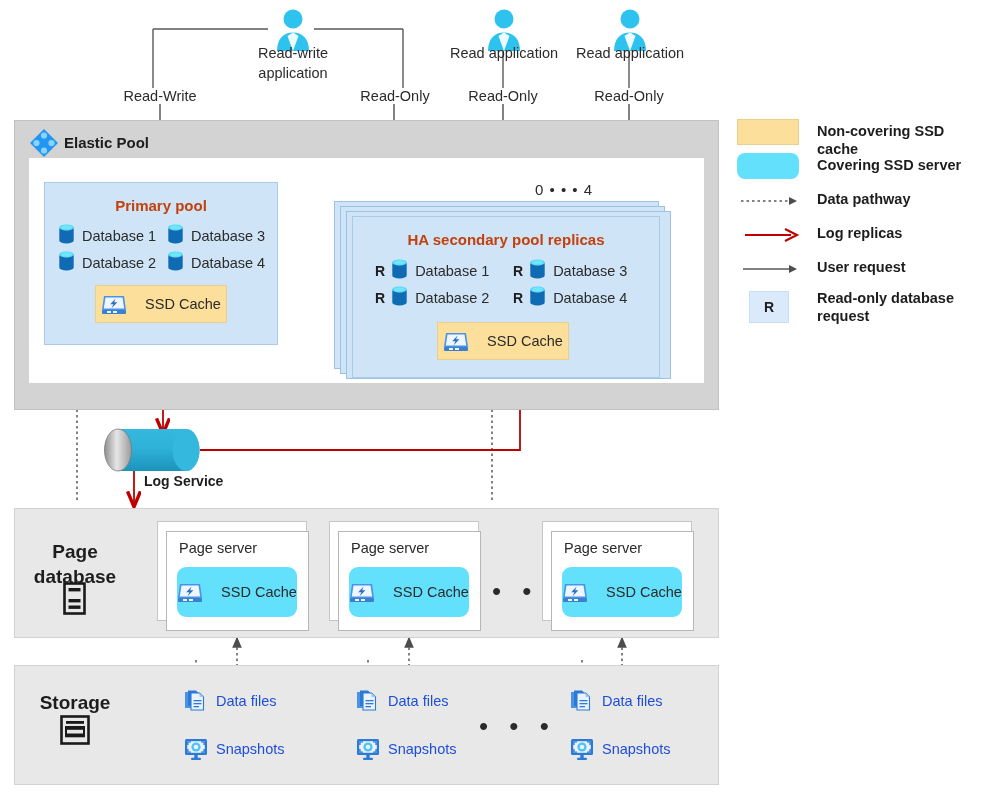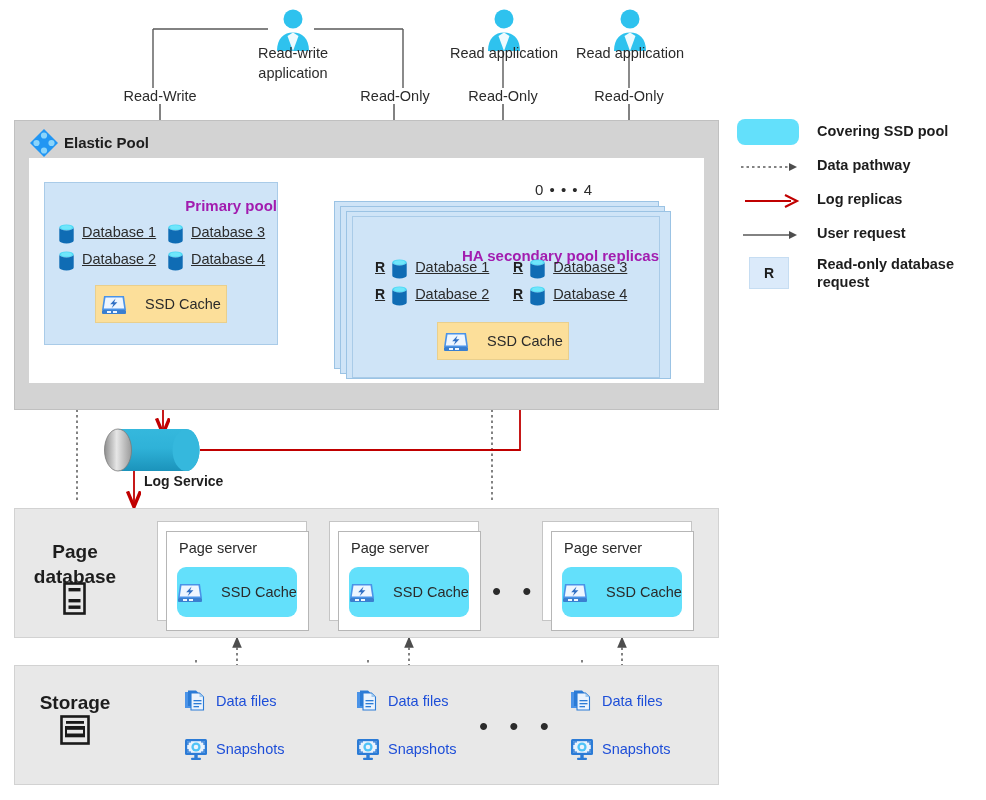--- a/index.html
+++ b/index.html
@@ -15,24 +15,24 @@
 
   
   .band{position:absolute;background:#d3d3d3;border:1px solid #c0c0c0;box-sizing:border-box;}
   .band-light{position:absolute;background:#e8e8e8;border:1px solid #d2d2d2;box-sizing:border-box;}
   .inner-white{position:absolute;background:#ffffff;box-sizing:border-box;}
 
   .band-title{position:absolute;font-size:19px;font-weight:bold;color:#1d1d1d;text-align:center;line-height:1.3;}
 
   
   .pool{position:absolute;background:#cfe4f7;border:1px solid #a9cbe8;box-sizing:border-box;}
-  .pool-title{position:absolute;width:100%;text-align:right;font-size:15px;font-weight:bold;color:#a21caf;}
+  .pool-title{position:absolute;width:100%;text-align:center;font-size:15px;font-weight:bold;color:#c2410c;}
   .repl-shadow{position:absolute;background:#cfe4f7;border:1px solid #9bc3e4;box-sizing:border-box;}
 
-  .db-row{position:absolute;display:flex;align-items:flex-start;font-size:14.5px;color:#2b2b2b;white-space:nowrap;text-decoration:underline;}
+  .db-row{position:absolute;display:flex;align-items:flex-end;font-size:14.5px;color:#2b2b2b;white-space:nowrap;}
   .db-row .rtag{font-weight:bold;font-size:14px;color:#1d1d1d;margin-right:6px;}
   .db-row .dbname{margin-left:7px;}
 
   
   .ssd{position:absolute;display:flex;align-items:center;justify-content:center;
        box-sizing:border-box;font-size:14.5px;color:#2b2b2b;}
   .ssd.amber{background:#fcdf9a;border:1px solid #f3d municipal;}
   .ssd.amber{background:#fcdf9a;border:1px solid #e9cf8d;}
   .ssd.cyan{background:#63e0fb;border-radius:9px;}
   .ssd .txt{margin-left:18px;white-space:nowrap;}
@@ -218,21 +218,21 @@
     </svg>
     <span class="txt">SSD Cache</span>
   </div>
 
   <div class="small-num" style="left:535px;top:181px;">0 • • • 4</div>
 
   <div class="repl-shadow" style="left:334px;top:201px;width:325px;height:168px;"></div>
   <div class="repl-shadow" style="left:340px;top:206px;width:325px;height:168px;"></div>
   <div class="repl-shadow" style="left:346px;top:211px;width:325px;height:168px;"></div>
   <div class="pool" style="left:352px;top:216px;width:308px;height:162px;">
-    <div class="pool-title" style="top:14px;margin-top:16px;">HA secondary pool replicas</div>
+    <div class="pool-title" style="top:14px;">HA secondary pool replicas</div>
   </div>
 
   <div class="db-row" style="left:375px;top:259px;">
     <span class="rtag">R</span>
     <svg width="17" height="20" viewBox="0 0 17 20">
       <ellipse cx="8.5" cy="3.4" rx="7.2" ry="3" fill="#4fd8f5"></ellipse>
       <path d="M1.3,3.4 L1.3,16.4 A7.2,3 0 0 0 15.7,16.4 L15.7,3.4 A7.2,3 0 0 1 1.3,3.4 Z" fill="#0f6cb4"></path>
       <ellipse cx="8.5" cy="3.4" rx="5.4" ry="2.1" fill="#6fe6fb"></ellipse>
     </svg>
     <span class="dbname">Database 1</span>
@@ -432,24 +432,28 @@
       <path d="M3.2,15.8 L7,15.8 L7,14.4 L4.6,14.4 L4.6,12 L3.2,12 Z" fill="#2b7bd6"></path>
       <path d="M20.8,15.8 L17,15.8 L17,14.4 L19.4,14.4 L19.4,12 L20.8,12 Z" fill="#2b7bd6"></path>
       <rect x="10.3" y="18" width="3.4" height="3.2" fill="#2b7bd6"></rect>
       <rect x="7" y="20.8" width="10" height="2.1" rx="1" fill="#2b7bd6"></rect>
     </svg>
     <span class="lbl">Snapshots</span>
   </div>
 
   <div class="legend">
 
+    <div class="lg-row">
+      <div class="lg-swatch" style="width:62px;height:26px;background:#fcdf9a;border:1px solid #e9cf8d;box-sizing:border-box;top:1px;"></div>
+      <div class="lg-text" style="top:4px;">Non-covering SSD cache</div>
+    </div>
 
     <div class="lg-row">
       <div class="lg-swatch" style="width:62px;height:26px;background:#63e0fb;border-radius:8px;top:1px;"></div>
-      <div class="lg-text" style="top:4px;">Covering SSD pool</div>
+      <div class="lg-text" style="top:4px;">Covering SSD server</div>
     </div>
 
     <div class="lg-row">
       <svg class="lg-swatch" style="width:66px;height:26px;top:2px;" viewBox="0 0 66 26">
         <path d="M4,13 L52,13" stroke="#595959" stroke-width="1.6" stroke-dasharray="2.5,3" fill="none"></path>
         <path d="M52,9 L60,13 L52,17 z" fill="#4d4d4d"></path>
       </svg>
       <div class="lg-text" style="top:4px;">Data pathway</div>
     </div>
 

